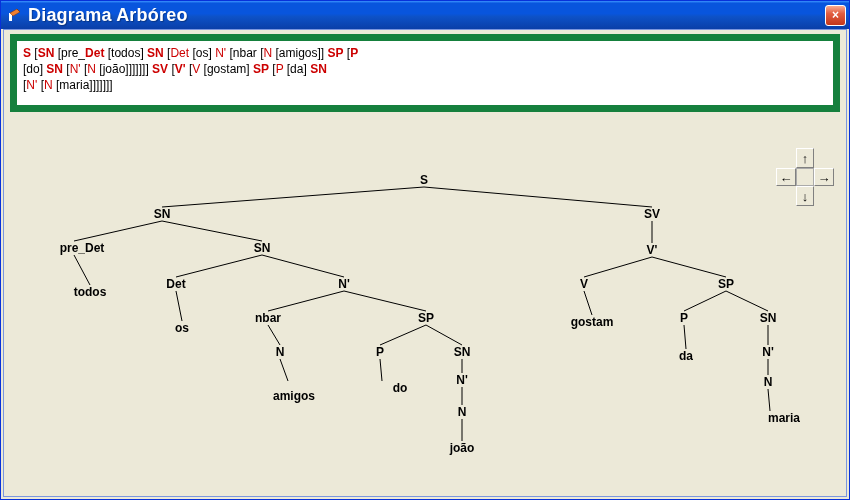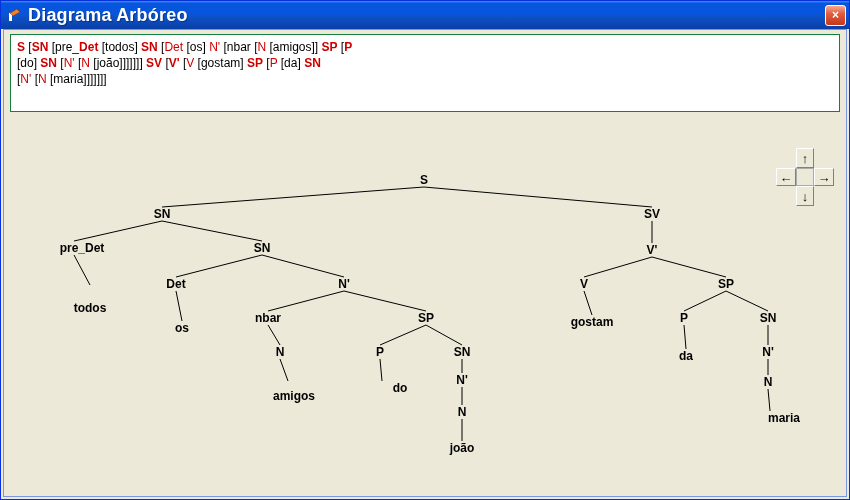--- a/index.html
+++ b/index.html
@@ -3,21 +3,21 @@
 <meta charset="utf-8">
 <style>
   * { margin:0; padding:0; box-sizing:border-box; }
   body { font-family: Tahoma, Arial, sans-serif; font-size:11px; background:#ece9d8; }
   .window { width:850px; height:500px; background:#ece9d8; border:1px solid #0831d9; position:relative; }
   .titlebar { height:28px; background:linear-gradient(to bottom,#3a93ff 0%,#0855dd 8%,#0855dd 45%,#0d52c8 55%,#0a3fa8 100%); display:flex; align-items:center; padding:0 3px 0 6px; }
   .titlebar .icon { width:16px; height:16px; margin-right:5px; display:flex; align-items:center; justify-content:center; }
   .titlebar .title { color:#fff; font-weight:bold; font-size:18px; letter-spacing:0.2px; flex:1; text-shadow:1px 1px 1px rgba(0,0,0,.3); }
   .titlebar .close { width:21px; height:21px; background:linear-gradient(to bottom,#f8aa8f,#e25d40 40%,#c4371a); border:1px solid #fff; border-radius:3px; display:flex; align-items:center; justify-content:center; color:#fff; font-weight:bold; font-size:12px; cursor:pointer; }
   .content { position:absolute; top:28px; left:2px; right:2px; bottom:2px; background:#ece9d8; border:1px solid #7a96df; }
-  .inputbox { position:absolute; top:4px; left:6px; right:6px; height:78px; background:#fff; border:1px solid #15803d; padding:4px 6px; font-size:12px; line-height:1.35; overflow:hidden; }
+  .inputbox { position:absolute; top:4px; left:6px; right:6px; height:78px; background:#fff; border:7px solid #15803d; padding:4px 6px; font-size:12px; line-height:1.35; overflow:hidden; }
   .inputbox span { white-space:pre-wrap; }
   .pNode { color:#c00; font-weight:bold; }
   .pNode.plain { font-weight:normal; }
   .dpad { position:absolute; top:118px; right:12px; width:58px; height:58px; }
   .dbtn { position:absolute; background:#ece9d8; border:1px solid #808080; border-right-color:#fff; border-bottom-color:#fff; display:flex; align-items:center; justify-content:center; font-size:13px; cursor:pointer; }
   .dbtn.up    { left:20px; top:0;  width:18px; height:20px; border-color:#fff #808080 #808080 #fff;}
   .dbtn.down  { left:20px; top:38px;width:18px; height:20px; border-color:#fff #808080 #808080 #fff;}
   .dbtn.left  { left:0;  top:20px; width:20px; height:18px; border-color:#fff #808080 #808080 #fff;}
   .dbtn.right { left:38px;top:20px; width:20px; height:18px; border-color:#fff #808080 #808080 #fff;}
   .dcenter { position:absolute; left:20px; top:20px; width:18px; height:18px; background:#ece9d8; border:1px solid #aaa;}
@@ -93,21 +93,21 @@
           <line x1="680" y1="205" x2="682" y2="229" stroke="#000" stroke-width="1"></line>
           <line x1="764" y1="205" x2="764" y2="225" stroke="#000" stroke-width="1"></line>
           <line x1="764" y1="239" x2="764" y2="255" stroke="#000" stroke-width="1"></line>
           <line x1="764" y1="269" x2="766" y2="291" stroke="#000" stroke-width="1"></line>
         </svg>
     <div class="node" style="left: 420px; top: 60px;">S</div>
         <div class="node" style="left: 158px; top: 94px;">SN</div>
         <div class="node" style="left: 648px; top: 94px;">SV</div>
         <div class="node" style="left: 78px; top: 128px;">pre_Det</div>
         <div class="node" style="left: 258px; top: 128px;">SN</div>
-        <div class="node" style="left: 86px; top: 172px; margin-top: 16px;">todos</div>
+        <div class="node" style="left: 86px; top: 172px;">todos</div>
         <div class="node" style="left: 172px; top: 164px;">Det</div>
         <div class="node" style="left: 340px; top: 164px;">N'</div>
         <div class="node" style="left: 178px; top: 208px;">os</div>
         <div class="node" style="left: 264px; top: 198px;">nbar</div>
         <div class="node" style="left: 422px; top: 198px;">SP</div>
         <div class="node" style="left: 276px; top: 232px;">N</div>
         <div class="node" style="left: 284px; top: 276px; margin-left: 6px;">amigos</div>
         <div class="node" style="left: 376px; top: 232px;">P</div>
         <div class="node" style="left: 458px; top: 232px;">SN</div>
         <div class="node" style="left: 396px; top: 268px;">do</div>

